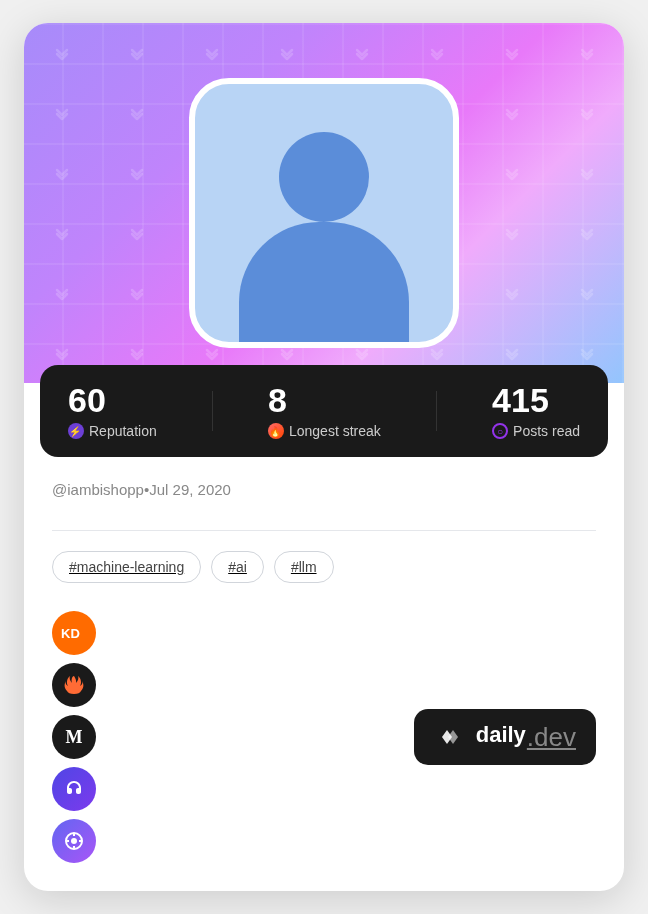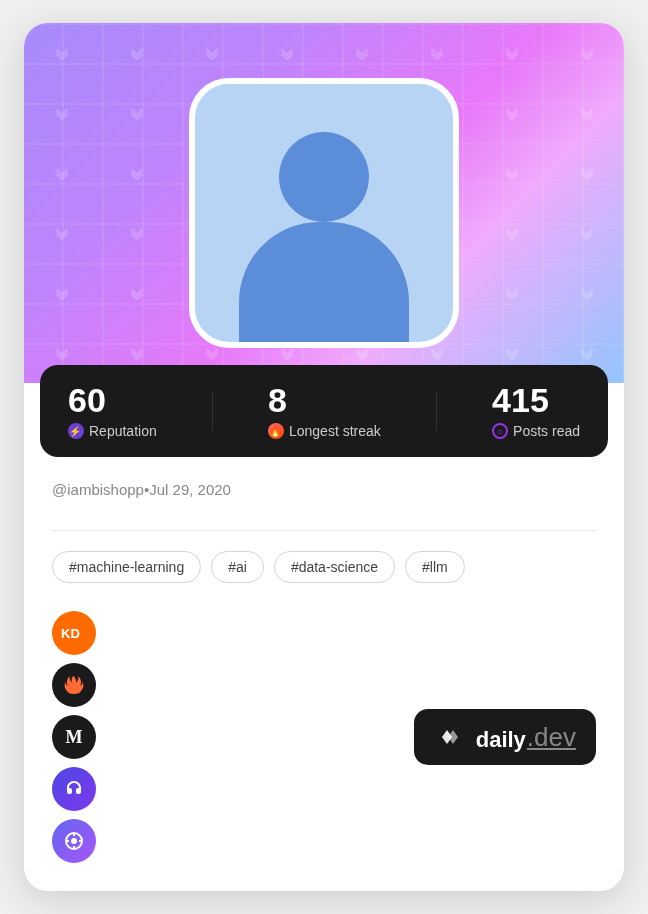--- a/index.html
+++ b/index.html
@@ -221,20 +221,21 @@
       background: #e5e7eb;
       margin: 20px 28px;
     }
 
     
     .tags-section {
       padding: 0 28px;
       display: flex;
       flex-wrap: wrap;
       gap: 10px;
+      text-decoration: underline;
     }
 
     .tag {
       border: 1.5px solid #d1d5db;
       border-radius: 20px;
       padding: 7px 16px;
       font-size: 14px;
       color: #444;
       font-weight: 500;
       background: white;
@@ -301,21 +302,21 @@
     .brand-logo-icon {
       width: 32px;
       height: 32px;
       display: flex;
       align-items: center;
       justify-content: center;
     }
 
     .brand-text {
       display: flex;
-      align-items: flex-end;
+      align-items: flex-start;
       gap: 1px;
     }
 
     .brand-daily {
       font-size: 22px;
       font-weight: 700;
       color: white;
     }
 
     .brand-dev {
@@ -668,21 +669,20 @@
       <span class="dot">•</span>
       <span class="profile-date">Jul 29, 2020</span>
     </div>
   </div>
 
   <div class="divider"></div>
 
   <div class="tags-section">
     <span class="tag">#machine-learning</span>
     <span class="tag">#ai</span>
-    <span class="tag">#data-science</span>
     <span class="tag">#llm</span>
   </div>
 
   <div class="footer">
     <div class="source-icons">
 
       <div class="source-icon icon-kd">
         <svg width="28" height="18" viewBox="0 0 28 18" fill="none">
           <text x="1" y="14" font-size="13" font-weight="900" fill="white" font-family="Arial">KD</text>
         </svg>

